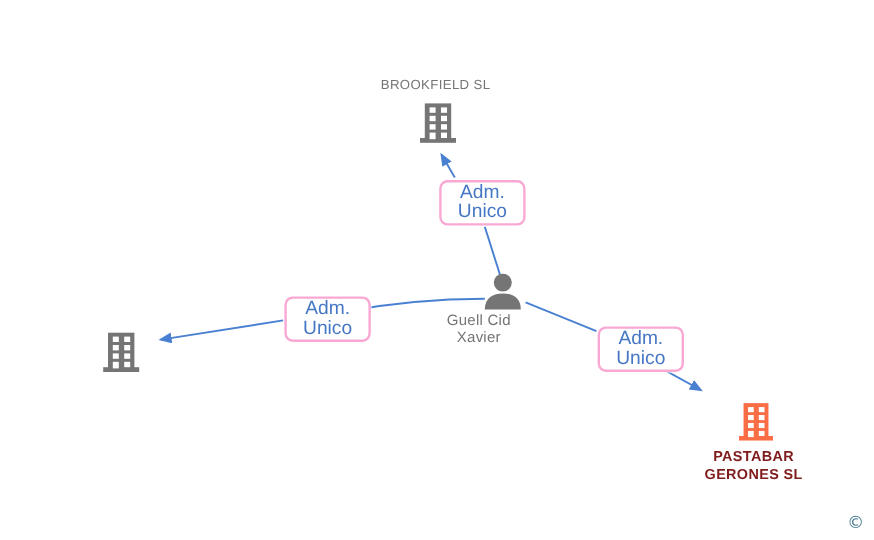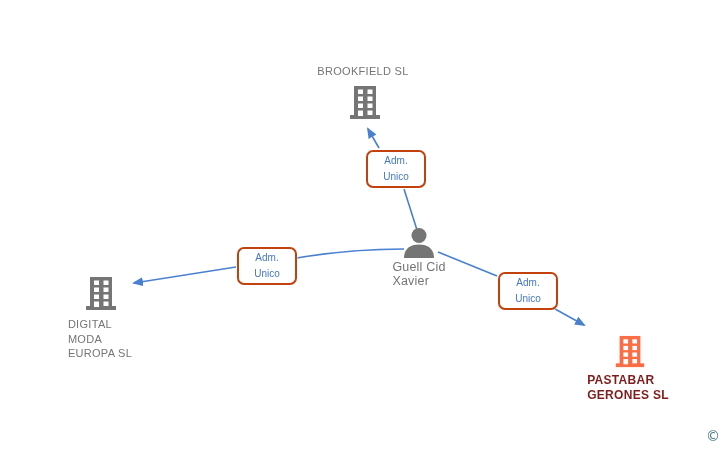--- a/index.html
+++ b/index.html
@@ -2,29 +2,29 @@
 <html><head>
 <meta charset="utf-8">
 <style>
   html,body{margin:0;padding:0;}
   body{font-family:"Liberation Sans", sans-serif; background:#ffffff;}
   .stage{position:relative; width:728px; height:450px; background:#ffffff; overflow:hidden;}
   svg.edges{position:absolute; left:0; top:0;}
   .abs{position:absolute;}
   .center-x{transform:translateX(-50%);}
   .node-label{
-    color:#757575; font-size:11px; letter-spacing:.3px; text-align:left;
+    color:#757575; font-size:11px; letter-spacing:.3px; text-align:center;
     white-space:pre-line; line-height:14.5px;
   }
   .node-label.big{font-size:12.5px; line-height:14px; letter-spacing:.2px;}
   .node-label.bold{font-weight:bold; color:#7f1d1d; font-size:12px; line-height:15px;}
   .edge-box{
-    box-sizing:border-box; width:60px; height:38px;
-    background:#ffffff; border:2px solid #c2410c; border-radius:7px;
-    color:#4677c4; font-size:10px; line-height:16px; text-align:center;
+    box-sizing:border-box; width:72px; height:38px;
+    background:#ffffff; border:2px solid #f9a8d4; border-radius:7px;
+    color:#4677c4; font-size:16px; line-height:16px; text-align:center;
     white-space:pre-line; padding-top:1px;
     box-shadow:0 0 0 1px rgba(255,255,255,0.5);
   }
   .icon{display:block;}
   .logo{
     position:absolute; right:3px; top:428px; display:flex; align-items:baseline;
     font-family:"DejaVu Serif", serif;
   }
   .logo .copy{color:#44798f; font-size:14px; margin-right:5px; font-family:"DejaVu Sans", sans-serif;}
   .logo .brand{font-style:italic; font-size:16.5px; color:#2e708e; letter-spacing:.5px;}
@@ -70,43 +70,40 @@
 
   <div class="abs edge-box" style="left:366px; top:150px;">Adm.
 Unico</div>
 
   <div class="abs" style="left:402px; top:228px;">
     <svg class="icon" width="34" height="31" viewBox="0 0 34 31">
       <circle cx="17" cy="7.5" r="7.5" fill="#757575"></circle>
       <path d="M2,30 C2,20 9,16.5 17,16.5 C25,16.5 32,20 32,30 Z" fill="#757575"></path>
     </svg>
   </div>
-  <div class="abs center-x node-label big" style="left:419px; top:260px;">Guell Cid
+  <div class="abs center-x node-label big" style="left:399px; top:260px;">Guell Cid
 Xavier</div>
 
   <div class="abs edge-box" style="left:237px; top:247px;">Adm.
 Unico</div>
 
   <div class="abs" style="left:83px; top:277px;">
     <svg class="icon" width="36" height="34" viewBox="0 0 36 34">
       <rect x="3" y="29" width="30" height="4" fill="#757575"></rect>
       <rect x="7" y="0" width="22" height="30" fill="#757575"></rect>
       <rect x="11" y="3.5" width="5" height="4.5" fill="#ffffff"></rect>
       <rect x="20.5" y="3.5" width="5" height="4.5" fill="#ffffff"></rect>
       <rect x="11" y="10.5" width="5" height="4.5" fill="#ffffff"></rect>
       <rect x="20.5" y="10.5" width="5" height="4.5" fill="#ffffff"></rect>
       <rect x="11" y="17.5" width="5" height="4.5" fill="#ffffff"></rect>
       <rect x="20.5" y="17.5" width="5" height="4.5" fill="#ffffff"></rect>
       <rect x="11" y="24.5" width="5" height="5.5" fill="#ffffff"></rect>
       <rect x="20.5" y="24.5" width="5" height="4.5" fill="#ffffff"></rect>
     </svg>
   </div>
-  <div class="abs center-x node-label" style="left:100px; top:317px;">DIGITAL
-MODA
-EUROPA SL</div>
 
   <div class="abs edge-box" style="left:498px; top:272px;">Adm.
 Unico</div>
 
   <div class="abs" style="left:613px; top:335px;">
     <svg class="icon" width="34" height="34" viewBox="0 0 36 34">
       <rect x="3" y="29" width="30" height="4" fill="#fb6d45"></rect>
       <rect x="7" y="0" width="22" height="30" fill="#fb6d45"></rect>
       <rect x="11" y="3.5" width="5" height="4.5" fill="#ffffff"></rect>
       <rect x="20.5" y="3.5" width="5" height="4.5" fill="#ffffff"></rect>

